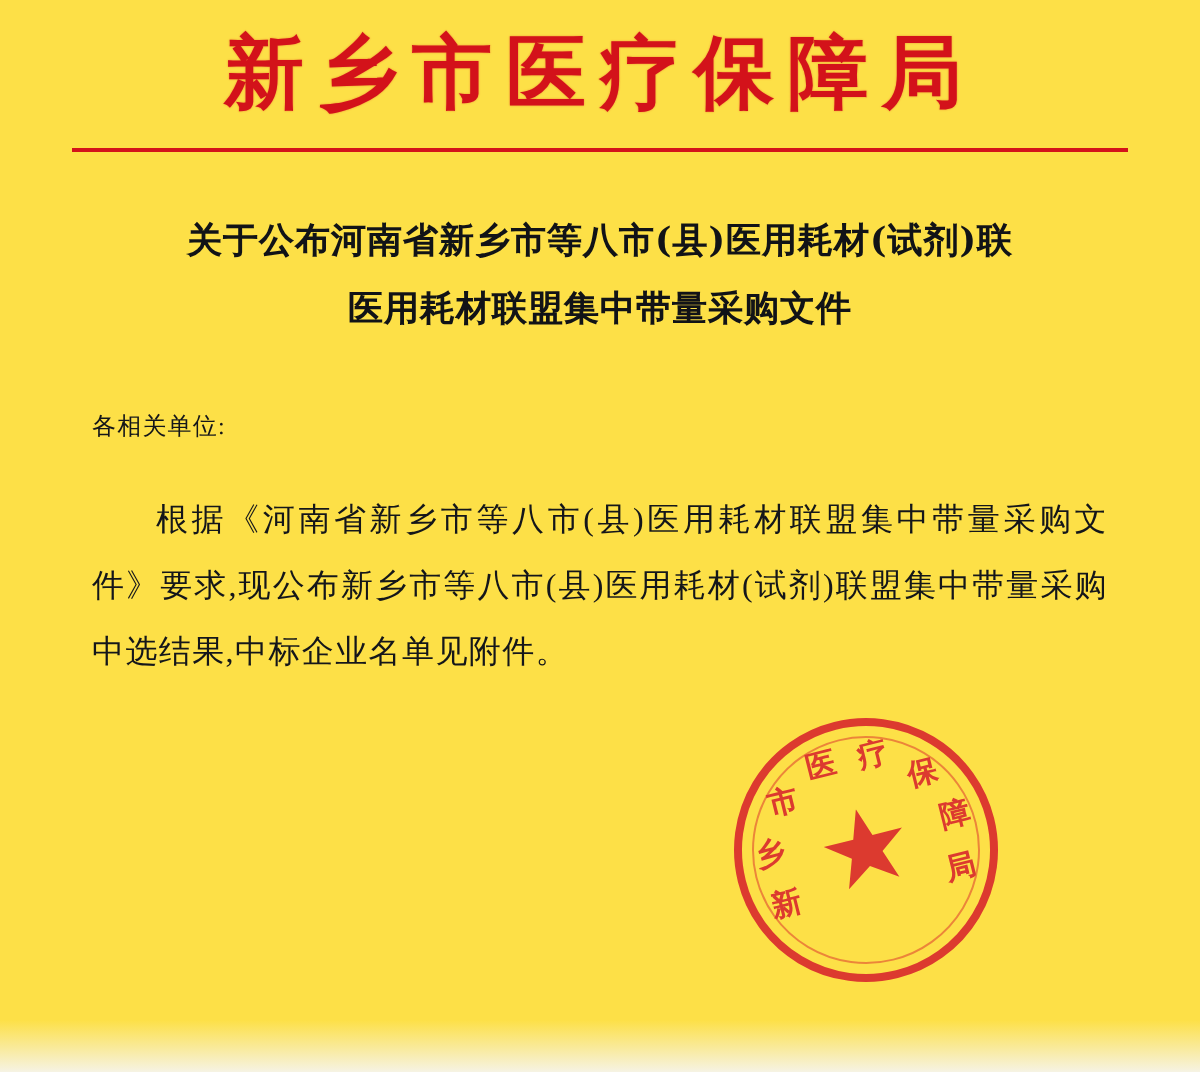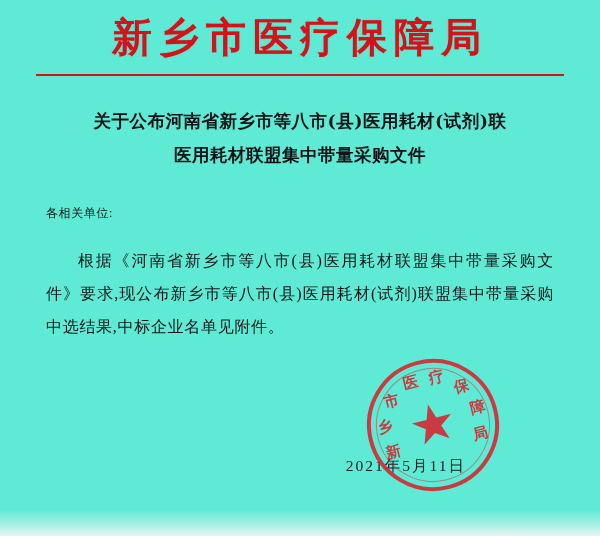--- a/index.html
+++ b/index.html
@@ -10,21 +10,21 @@
     width: 600px;
     height: 536px;
     background: #ffffff;
     font-family: "Liberation Serif", "DejaVu Serif", serif;
     overflow: hidden;
   }
   .doc {
     position: relative;
     width: 600px;
     height: 536px;
-    background: #5eead4;
+    background: #fde047;
     box-sizing: border-box;
   }
 
   
   .letterhead {
     position: relative;
     padding-top: 14px;
     text-align: center;
   }
   .letterhead-title {
@@ -177,21 +177,20 @@
     <div class="doc-title">
       <span>关于公布河南省新乡市等八市(县)医用耗材(试剂)联</span>
       <span class="line2">医用耗材联盟集中带量采购文件</span>
     </div>
 
     <div class="salutation">各相关单位:</div>
 
     <div class="para">根据《河南省新乡市等八市(县)医用耗材联盟集中带量采购文件》要求,现公布新乡市等八市(县)医用耗材(试剂)联盟集中带量采购中选结果,中标企业名单见附件。</div>
 
     <div class="sign-area">
-      <div class="date-line">2021年5月11日</div>
 
       <div class="seal">
         <div class="seal-ring"></div>
         <div class="seal-ring-inner"></div>
         <div class="seal-star"></div>
         <div class="seal-text">
           <span class="seal-char" style="transform: rotate(-110deg) translate(0, -48px) rotate(110deg);">新</span>
           <span class="seal-char" style="transform: rotate(-78deg) translate(0, -48px) rotate(78deg);">乡</span>
           <span class="seal-char" style="transform: rotate(-46deg) translate(0, -48px) rotate(46deg);">市</span>
           <span class="seal-char" style="transform: rotate(-14deg) translate(0, -48px) rotate(14deg);">医</span>

